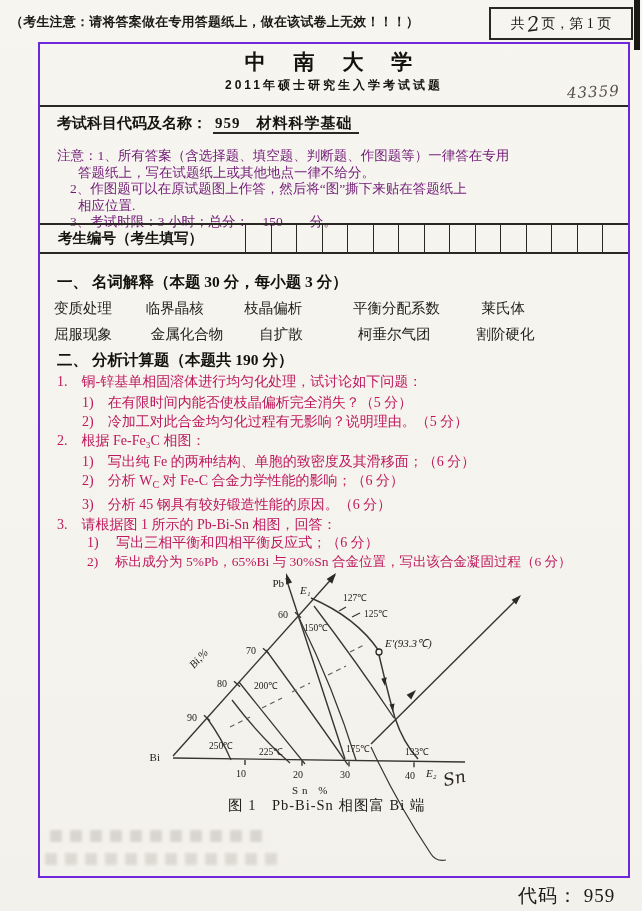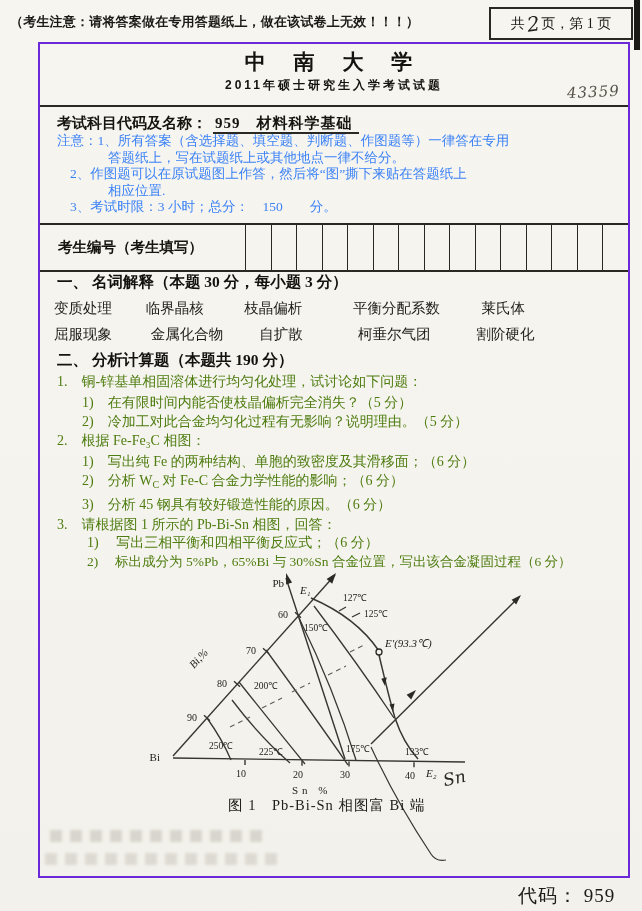--- a/index.html
+++ b/index.html
@@ -13,29 +13,29 @@
     display:flex;align-items:center;justify-content:center;font-size:14px;color:#1c1a16;background:#f7f5f0;}
   .hand-two{font-family:"DejaVu Serif",serif;font-style:italic;font-size:20px;line-height:1;margin:0 2px;transform:rotate(-8deg);color:#22201b;}
   .edge-bar{position:absolute;left:634px;top:0;width:6px;height:50px;background:#1b1915;}
   .main-box{position:absolute;left:38px;top:42px;width:592px;height:836px;border:2px solid #6d28d9;box-sizing:border-box;}
   .title-block{height:61px;border-bottom:2px solid #2a2823;position:relative;}
   .university{ text-align:center;font-family:"Liberation Sans",sans-serif;font-weight:bold;font-size:21px;letter-spacing:11px;padding-top:4px;color:#14120e;}
   .exam-title{text-align:center;font-family:"Liberation Sans",sans-serif;font-weight:bold;font-size:12px;letter-spacing:3px;margin-top:1px;color:#14120e;}
   .hand-number{position:absolute;left:527px;top:39px;font-family:"DejaVu Serif",serif;font-style:italic;font-size:15px;color:#56524a;transform:rotate(-3deg);letter-spacing:1px;}
   .subject-line{margin:7px 0 0 17px;font-size:15px;font-weight:bold;color:#171510;}
   .subject-value{border-bottom:2px solid #2a2823;padding:0 6px 1px 2px;margin-left:6px;letter-spacing:1px;}
-  .notes{margin-top:0;font-size:13.5px;line-height:16.5px;color:#3b82f6;}
+  .notes{margin-top:15px;font-size:13.5px;line-height:16.5px;color:#701a75;}
   .note-line{white-space:nowrap;}
-  .ind17{padding-left:17px;} .ind57{padding-left:30px;} .ind75{padding-left:68px;}
-  .candidate-row{position:absolute;left:0;top:179px;width:100%;height:49px;box-sizing:border-box;
+  .ind17{padding-left:17px;} .ind57{padding-left:30px;} .ind75{padding-left:38px;}
+  .candidate-row{position:absolute;left:0;top:179px;width:100%;height:31px;box-sizing:border-box;
     border-top:2px solid #2a2823;border-bottom:2px solid #2a2823;display:flex;}
   .candidate-label{width:205px;box-sizing:border-box;padding-left:18px;font-size:14.5px;font-weight:bold;
     display:flex;align-items:center;color:#171510;}
   .cand-cell{flex:1;border-left:1.5px solid #2a2823;}
-  .bline{position:absolute;white-space:nowrap;font-size:14px;color:#4d7c0f;}
+  .bline{position:absolute;white-space:nowrap;font-size:14px;color:#be185d;}
   .bold{font-weight:bold;color:#14120e;}
   .s1h{left:17px;top:228px;font-size:15.5px;}
   .terms{left:14px;font-size:14.5px;color:#1d1b16;}
   .terms span{display:inline-block;}
   .t-row1{top:255px;} .t-row2{top:281px;}
   .w1a{width:88px;} .w1b{width:95px;} .w1c{width:105px;} .w1d{width:125px;}
   .w2a{width:93px;} .w2b{width:105px;} .w2c{width:95px;} .w2d{width:115px;}
   .s2h{left:17px;top:306px;font-size:15.5px;}
   .q1t{left:17px;top:329px;} .q1i1{left:42px;top:350px;} .q1i2{left:42px;top:369px;}
   .q2t{left:17px;top:388px;} .q2i1{left:42px;top:409px;} .q2i2{left:42px;top:428px;} .q2i3{left:42px;top:452px;}

